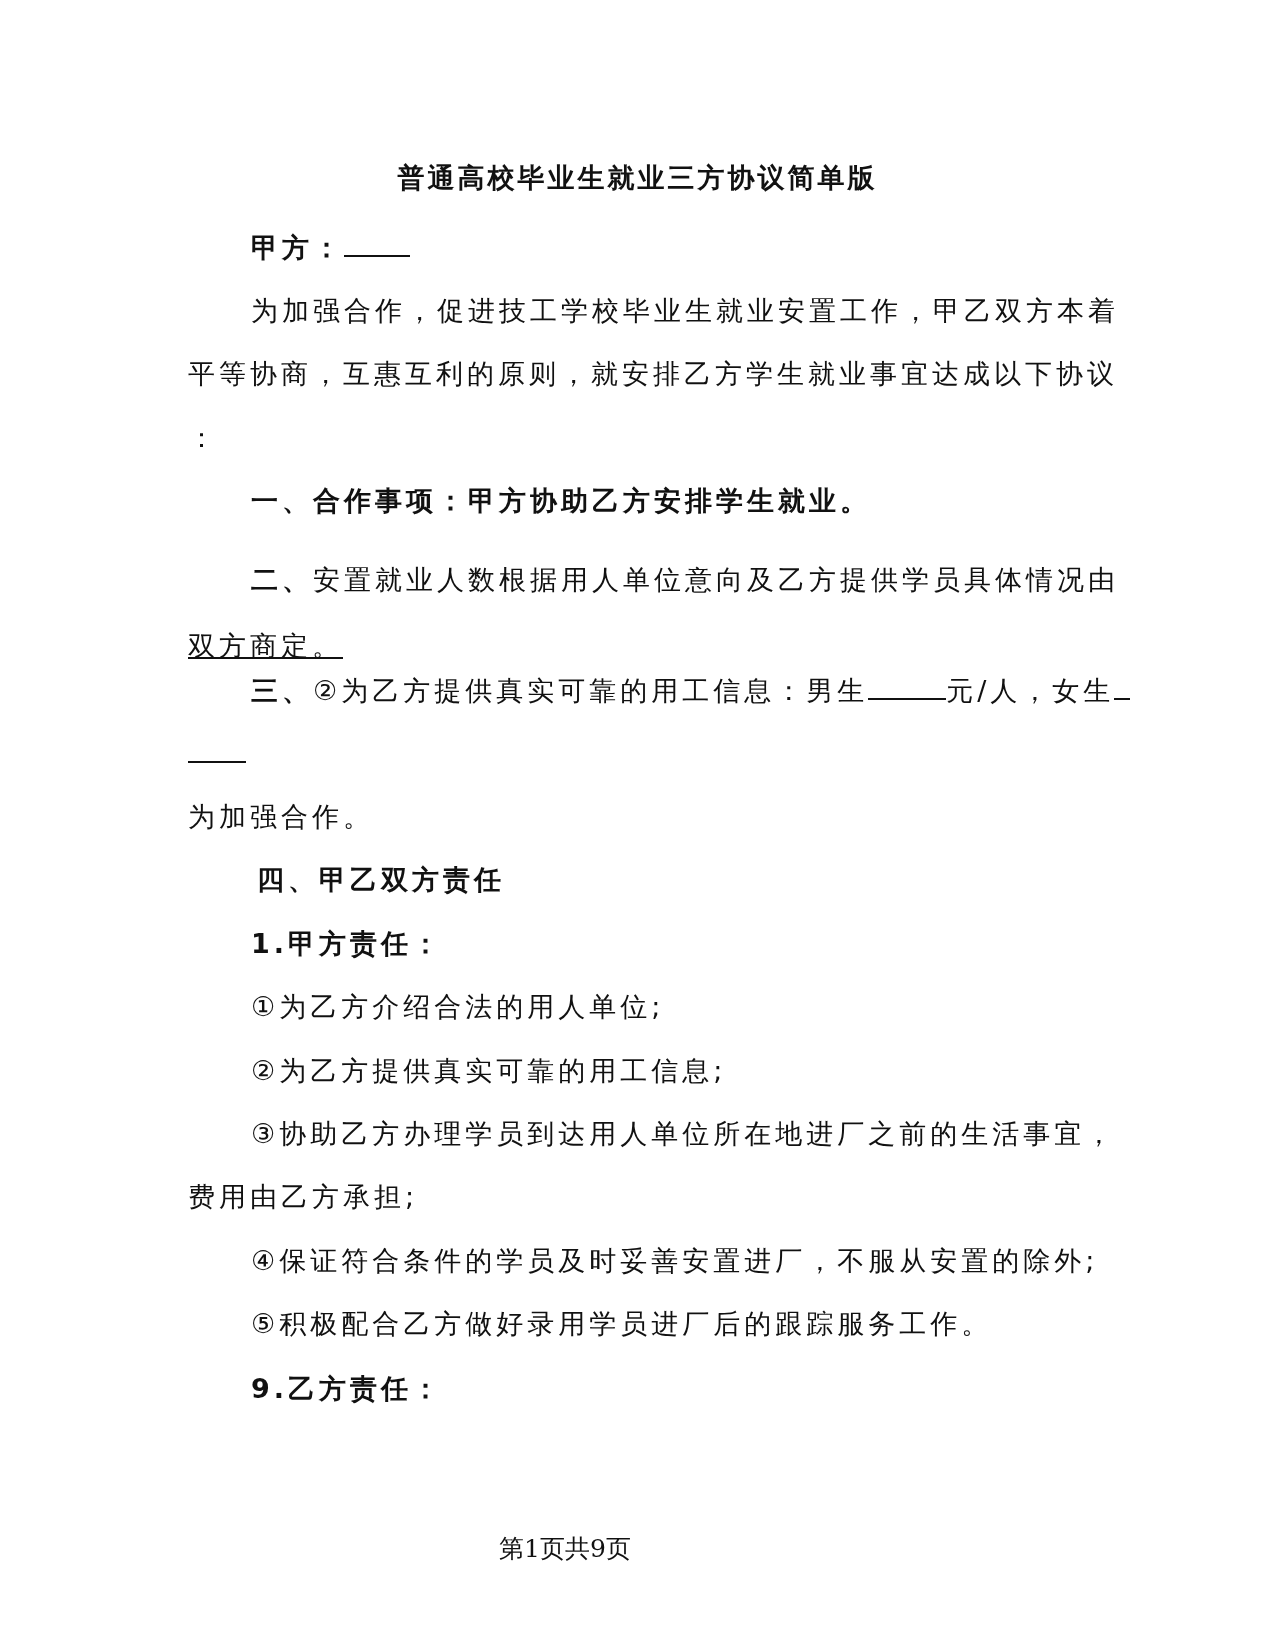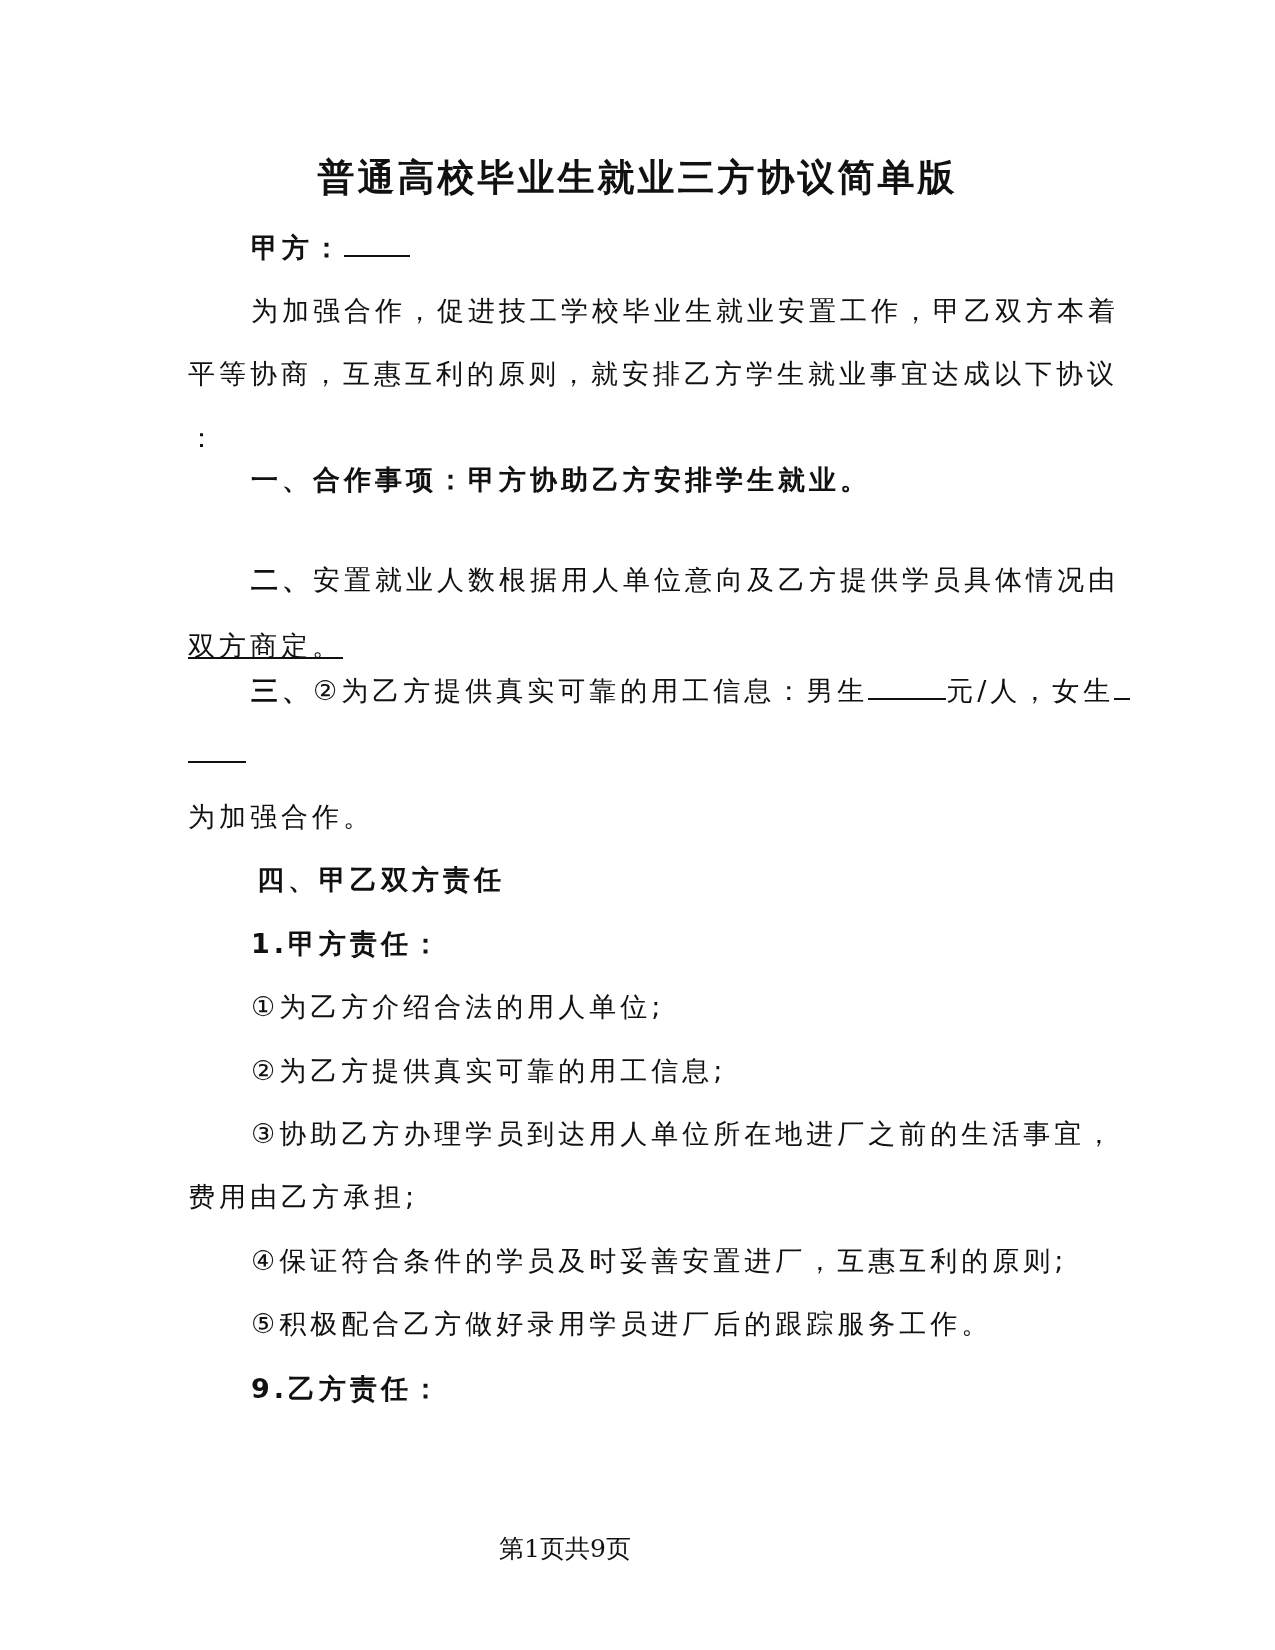--- a/index.html
+++ b/index.html
@@ -1,41 +1,41 @@
 <!DOCTYPE html>
 <html><head>
 <meta charset="utf-8">
 <style>
   html, body { margin: 0; padding: 0; background: #ffffff; }
   body { width: 1275px; height: 1650px; position: relative; overflow: hidden;
          font-family: "DejaVu Sans", "Liberation Sans", sans-serif; color: #111; }
   .line { position: absolute; font-size: 27px; line-height: 36px; white-space: nowrap; letter-spacing: 4px; }
   .title { position: absolute; top: 158px; left: 0; width: 1275px; text-align: center;
-           font-size: 37px; font-weight: bold; letter-spacing: 3px; line-height: 40px; }
+           font-size: 27px; font-weight: bold; letter-spacing: 3px; line-height: 40px; }
   .indent { left: 251px; text-align: center; }
   .flush { left: 188px; }
   .b { font-weight: bold; }
   .blank { display: inline-block; border-bottom: 2px solid #111; height: 24px; vertical-align: baseline; }
   .footer { position: absolute; top: 1532px; left: 0; width: 1130px; text-align: center;
             font-family: "DejaVu Serif", "Liberation Serif", serif; font-size: 25px; line-height: 34px; }
 </style>
 </head>
 <body>
 
 <div class="title">普通高校毕业生就业三方协议简单版</div>
 
 <div class="line indent b" style="top:230px;">
   <span>甲方：</span><span class="blank" style="width:66px;"></span>
 </div>
 
 <div class="line indent" style="top:293px;">为加强合作，促进技工学校毕业生就业安置工作，甲乙双方本着</div>
 <div class="line flush" style="top:356px;">平等协商，互惠互利的原则，就安排乙方学生就业事宜达成以下协议</div>
 <div class="line flush" style="top:420px;">：</div>
 
-<div class="line indent b" style="top:462px;">
+<div class="line indent b" style="top:483px;">
   <span>一、</span><span>合作事项：甲方协助乙方安排学生就业。</span>
 </div>
 
 <div class="line indent" style="top:562px;">
   <span class="b">二、</span><span>安置就业人数根据用人单位意向及乙方提供学员具体情况由</span>
 </div>
 <div class="line flush" style="top:628px;text-decoration:underline;">双方商定。</div>
 
 <div class="line indent" style="top:673px;">
   <span class="b">三、</span><span>②为乙方提供真实可靠的用工信息：男生</span><span class="blank" style="width:78px;"></span><span>元/人，女生</span><span class="blank" style="width:16px;"></span>
@@ -45,18 +45,18 @@
 </div>
 <div class="line flush" style="top:799px;">为加强合作。</div>
 
 <div class="line indent b" style="top:862px;margin-left:6px;">四、甲乙双方责任</div>
 
 <div class="line indent b" style="top:926px;">1.甲方责任：</div>
 <div class="line indent" style="top:989px;">①为乙方介绍合法的用人单位;</div>
 <div class="line indent" style="top:1053px;">②为乙方提供真实可靠的用工信息;</div>
 <div class="line indent" style="top:1116px;">③协助乙方办理学员到达用人单位所在地进厂之前的生活事宜，</div>
 <div class="line flush" style="top:1179px;">费用由乙方承担;</div>
-<div class="line indent" style="top:1243px;">④保证符合条件的学员及时妥善安置进厂，互惠互利的原则;</div>
+<div class="line indent" style="top:1243px;">④保证符合条件的学员及时妥善安置进厂，不服从安置的除外;</div>
 <div class="line indent" style="top:1306px;">⑤积极配合乙方做好录用学员进厂后的跟踪服务工作。</div>
 
 <div class="line indent b" style="top:1371px;">9.乙方责任：</div>
 
 <div class="footer">第1页共9页</div>
 
 </body></html>

